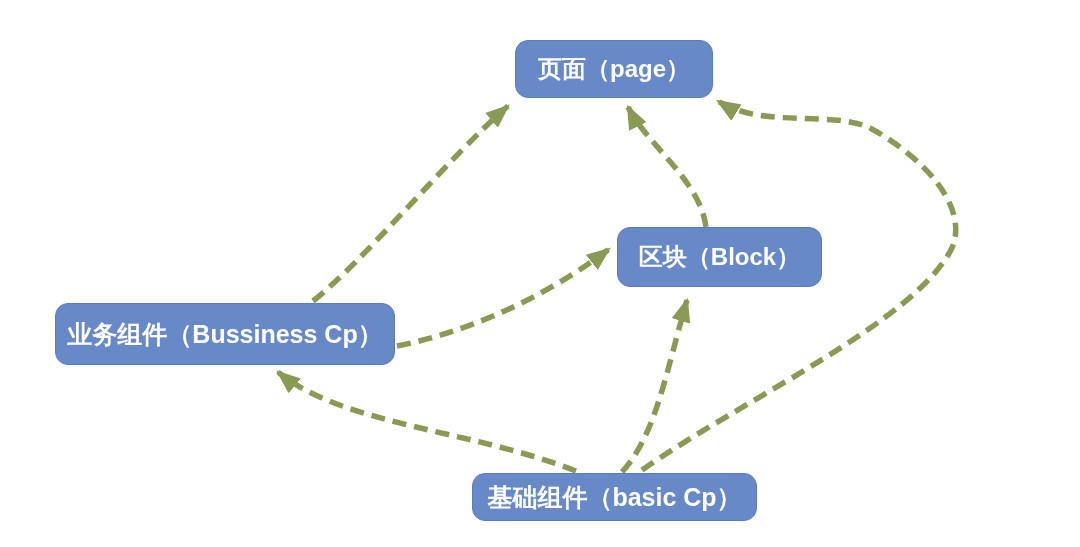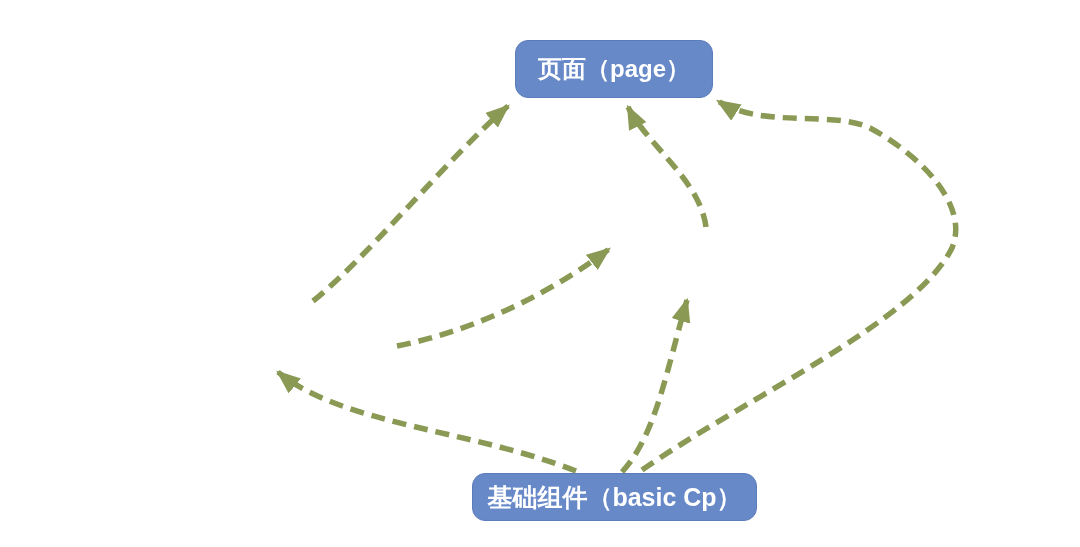--- a/index.html
+++ b/index.html
@@ -64,19 +64,25 @@
 
     <path class="edge" marker-end="url(#arrow)" d="M622,472 C656,435 666,372 687,300"></path>
 
     <path class="edge" marker-end="url(#arrow)" d="M576,471 C472,430 342,425 278,372"></path>
   </svg>
 
   <div class="node node-page">
     <span>页面（page）</span>
   </div>
 
+  <div class="node node-block">
+    <span>区块（Block）</span>
+  </div>
 
+  <div class="node node-business">
+    <span>业务组件（Bussiness Cp）</span>
+  </div>
 
   <div class="node node-basic">
     <span>基础组件（basic Cp）</span>
   </div>
 
 </div>
 
 </body></html>

